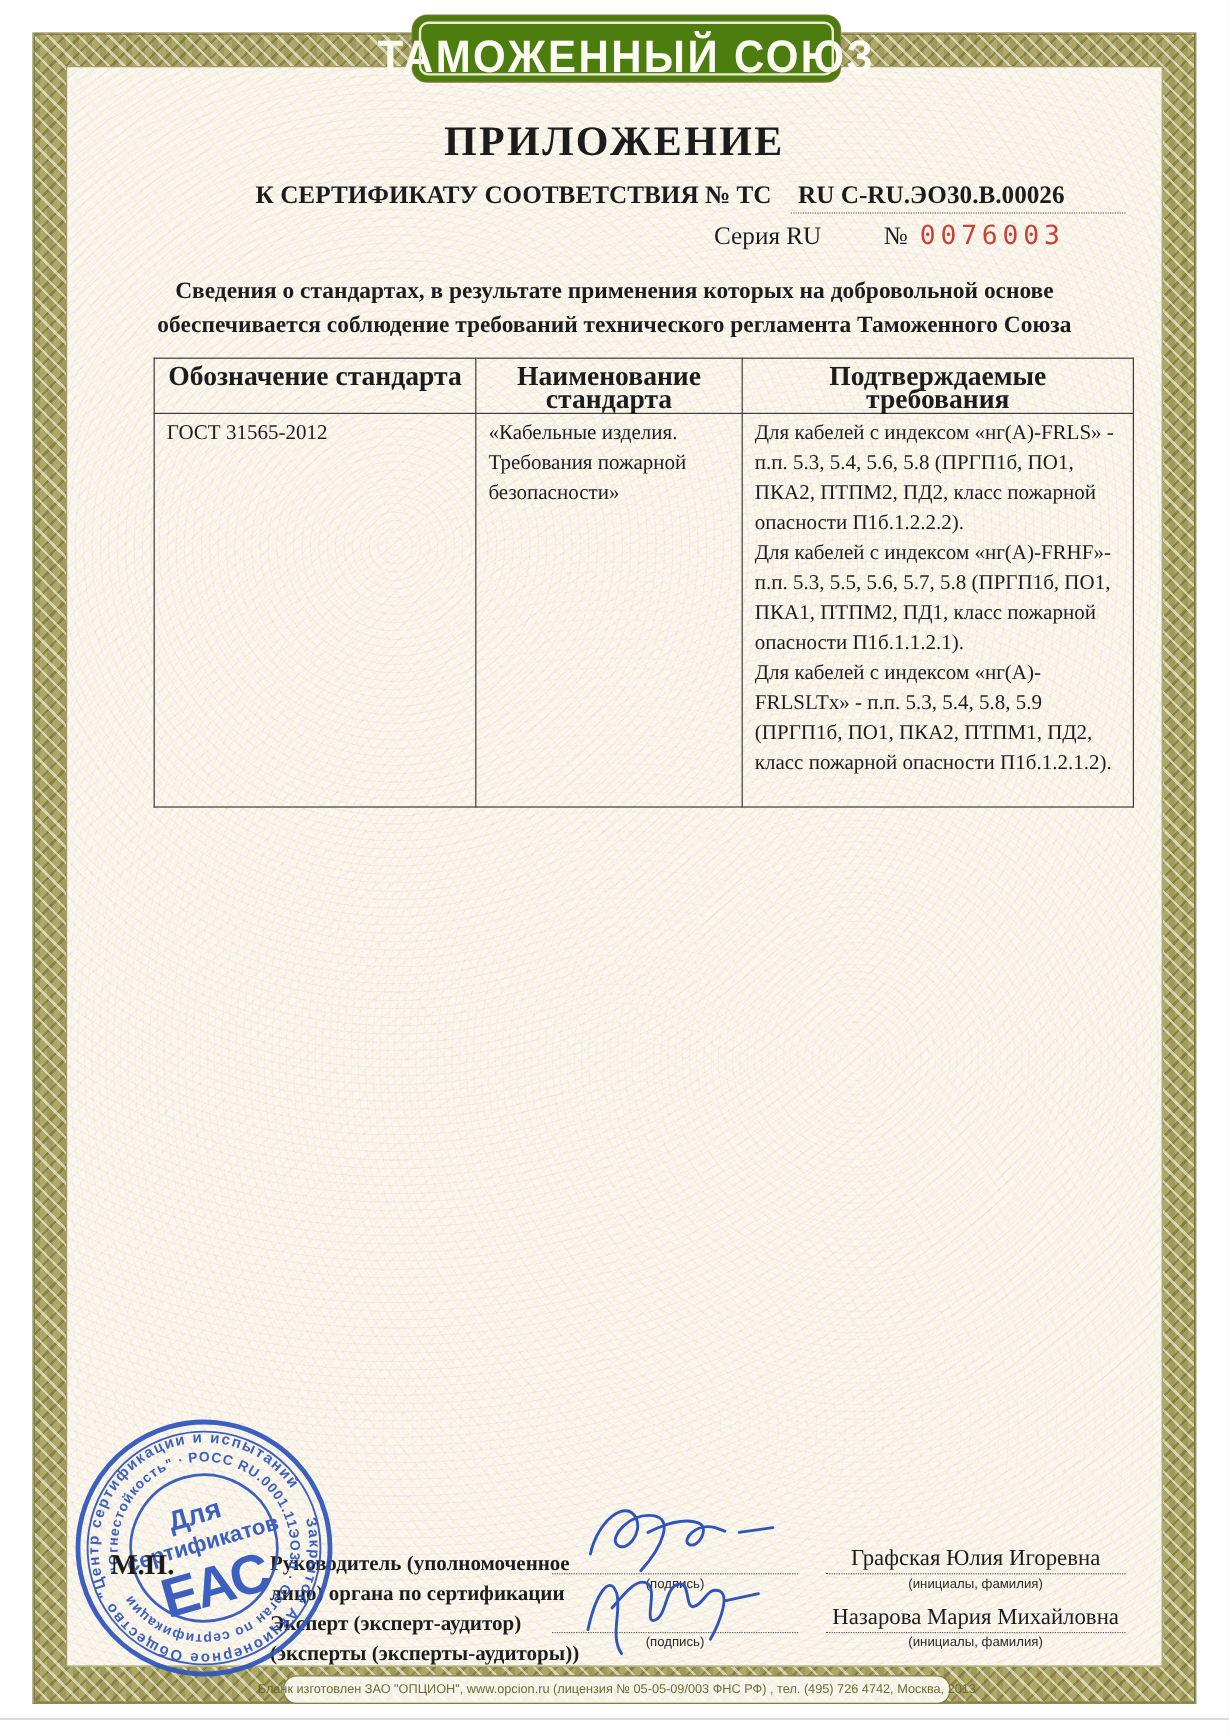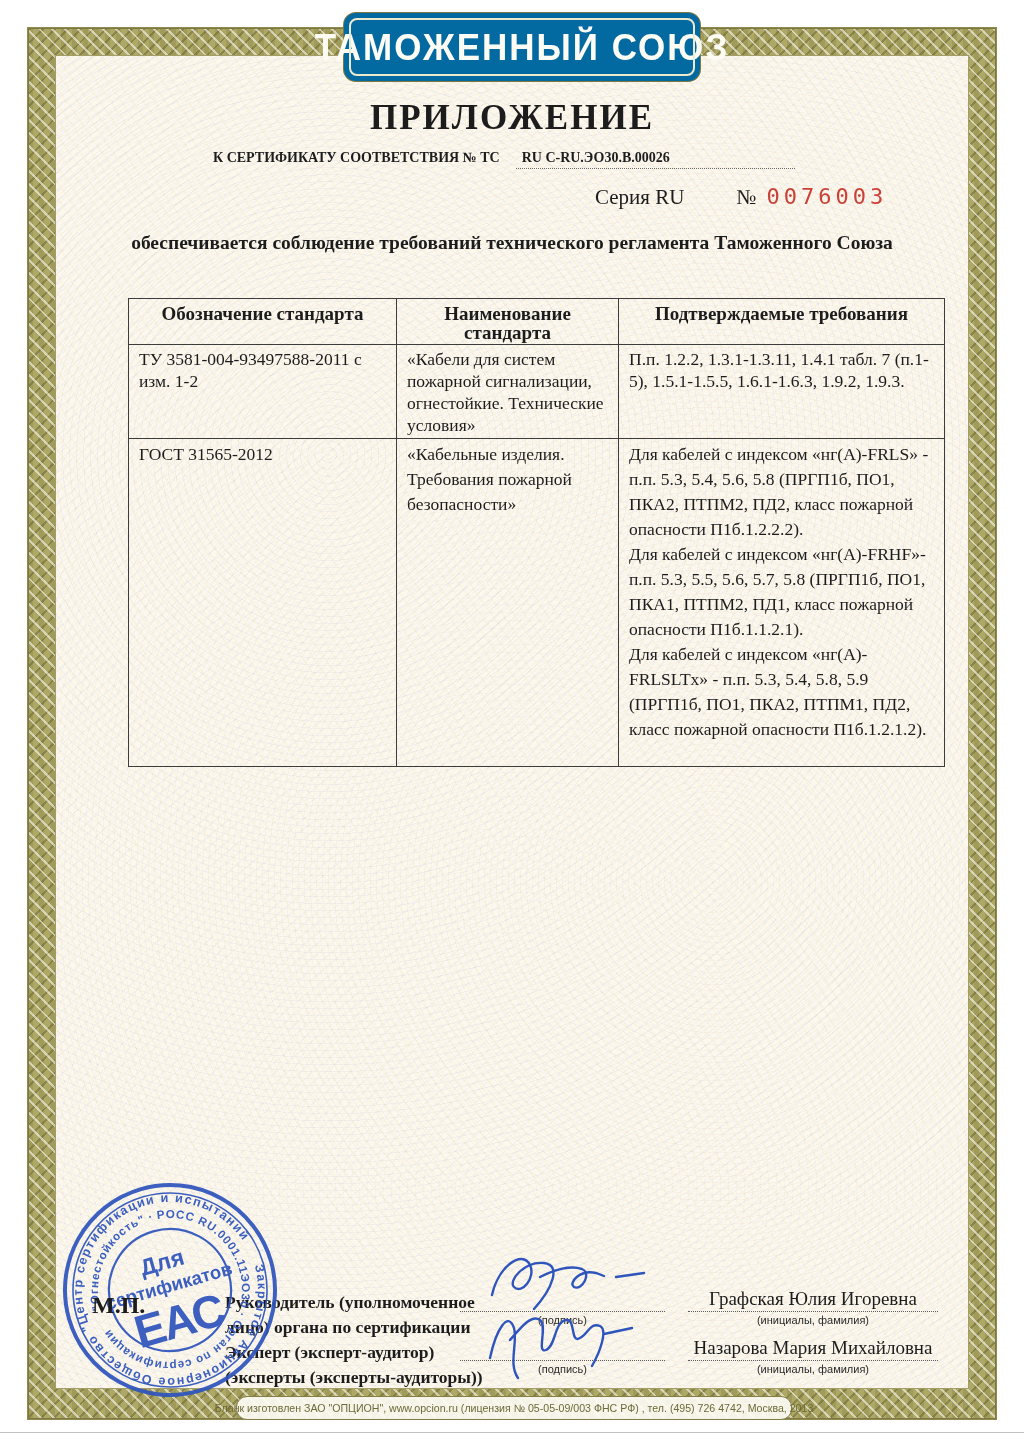--- a/index.html
+++ b/index.html
@@ -27,38 +27,38 @@
       repeating-radial-gradient(circle at 72% 62%, rgba(205,130,95,.06) 0 1px, transparent 1px 6px),
       repeating-radial-gradient(circle at 50% 85%, rgba(150,160,215,.05) 0 1px, transparent 1px 8px),
       repeating-linear-gradient(55deg, rgba(235,215,120,.09) 0 2px, transparent 2px 9px),
       repeating-linear-gradient(-40deg, rgba(140,150,210,.07) 0 1px, transparent 1px 8px);
     box-shadow: inset 0 0 0 1px #a39d68;
   }
   .scan-edge{position:absolute;left:0;right:0;bottom:14px;height:1px;background:rgba(120,120,120,.45);}
 
   
   .banner{
-    position:absolute; left:344px; top:13px; width:356px; height:68px;
-    background:#0369a1; border-radius:12px;
+    position:absolute; left:344px; top:13px; width:356px; height:55px;
+    background:#4d7c0f; border-radius:12px;
     box-shadow:0 0 0 1px #7d7840;
-    display:flex; align-items:center; justify-content:center; z-index:5;
+    display:flex; align-items:flex-end; justify-content:center; z-index:5;
   }
   .banner::after{
     content:""; position:absolute; inset:5px; border:2px solid #eeeacf; border-radius:8px;
   }
   .banner-title{
     font-family:"Liberation Sans", sans-serif; font-weight:800; font-size:35px;
     color:#fdfcf4; letter-spacing:2px; transform:scaleY(1.08); white-space:nowrap;
   }
 
   .page-title{
     position:absolute; left:0; right:0; top:98px; text-align:center;
     font-size:35px; font-weight:bold; letter-spacing:2px;
   }
-  .cert-line{position:absolute; left:213px; top:150px; width:740px; font-size:14px; font-weight:bold;}
+  .cert-line{position:absolute; left:213px; top:150px; width:740px; font-size:21px; font-weight:bold;}
   .cert-label{display:inline-block;}
   .cert-number{
     display:inline-block; margin-left:16px; border-bottom:1.5px dotted #6b6b6b;
     padding:0 18px 2px 6px; min-width:255px;
   }
   .series-line{position:absolute; left:595px; top:184px; font-size:21px;}
   .series-label{display:inline-block;}
   .num-sign{display:inline-block; margin-left:52px;}
   .serial-number{
     display:inline-block; margin-left:10px; color:#cb4136;
@@ -72,21 +72,21 @@
   
   .standards-table{
     position:absolute; left:128px; top:298px; width:816px;
     border-collapse:collapse; table-layout:fixed;
     font-size:17.5px; line-height:22px;
   }
   .standards-table col.c1{width:268px;} .standards-table col.c2{width:222px;} .standards-table col.c3{width:326px;}
   .standards-table th, .standards-table td{
     border:1.6px solid #3c3c3c; vertical-align:top; padding:3px 10px 2px 10px; text-align:left;
   }
-  .standards-table th{ text-align:center; font-size:19px; line-height:19px; padding-top:5px; height:32px;}
+  .standards-table th{ text-align:center; font-size:23px; line-height:19px; padding-top:5px; height:32px;}
   .row-tall td{height:322px; line-height:25px;}
   .row-mid td{height:84px;}
   .req-para{margin:0;}
 
   
   .stamp{position:absolute; left:55px; top:1175px; width:230px; height:230px; transform:rotate(-16deg); opacity:.93; z-index:3;}
   .mp-mark{position:absolute; left:92px; top:1292px; font-size:24px; font-weight:bold; z-index:4;}
 
   
   .sig-block{position:absolute; left:0; top:0; width:1024px; height:1447px; pointer-events:none;}
@@ -130,41 +130,35 @@
 
   <div class="cert-line">
     <span class="cert-label">К СЕРТИФИКАТУ СООТВЕТСТВИЯ  № ТС</span><span class="cert-number">RU C-RU.ЭО30.В.00026</span>
   </div>
 
   <div class="series-line">
     <span class="series-label">Серия RU</span><span class="num-sign">№</span><span class="serial-number">0076003</span>
   </div>
 
   <div class="intro">
+    <div>Сведения о стандартах, в результате применения которых на добровольной основе</div>
     <div>обеспечивается соблюдение требований технического регламента Таможенного Союза</div>
   </div>
 
   <table class="standards-table">
     <colgroup>
         <col class="c1">
         <col class="c2">
         <col class="c3">
       </colgroup>
     <tbody>
         <tr>
       <th>Обозначение стандарта</th>
       <th>Наименование стандарта</th>
       <th>Подтверждаемые требования</th>
-    </tr>
-    <tr class="row-mid">
-      <td>ТУ 3581-004-93497588-2011 с изм. 1-2</td>
-      <td>«Кабели для систем пожарной сигнализации, огнестойкие. Технические условия»</td>
-      <td>
-        <p class="req-para">П.п. 1.2.2, 1.3.1-1.3.11, 1.4.1 табл. 7 (п.1-5), 1.5.1-1.5.5, 1.6.1-1.6.3, 1.9.2, 1.9.3.</p>
-      </td>
     </tr>
     <tr class="row-tall">
       <td>ГОСТ 31565-2012</td>
       <td>«Кабельные изделия. Требования пожарной безопасности»</td>
       <td>
         <p class="req-para">Для кабелей с индексом «нг(А)-FRLS» - п.п. 5.3, 5.4, 5.6, 5.8 (ПРГП1б, ПО1, ПКА2, ПТПМ2, ПД2, класс пожарной опасности П1б.1.2.2.2).</p>
         <p class="req-para">Для кабелей с индексом «нг(А)-FRHF»- п.п. 5.3, 5.5, 5.6, 5.7, 5.8 (ПРГП1б, ПО1, ПКА1, ПТПМ2, ПД1, класс пожарной опасности П1б.1.1.2.1).</p>
         <p class="req-para">Для кабелей с индексом «нг(А)-FRLSLTx» - п.п. 5.3, 5.4, 5.8, 5.9 (ПРГП1б, ПО1, ПКА2, ПТПМ1, ПД2, класс пожарной опасности П1б.1.2.1.2).</p>
       </td>
     </tr>

